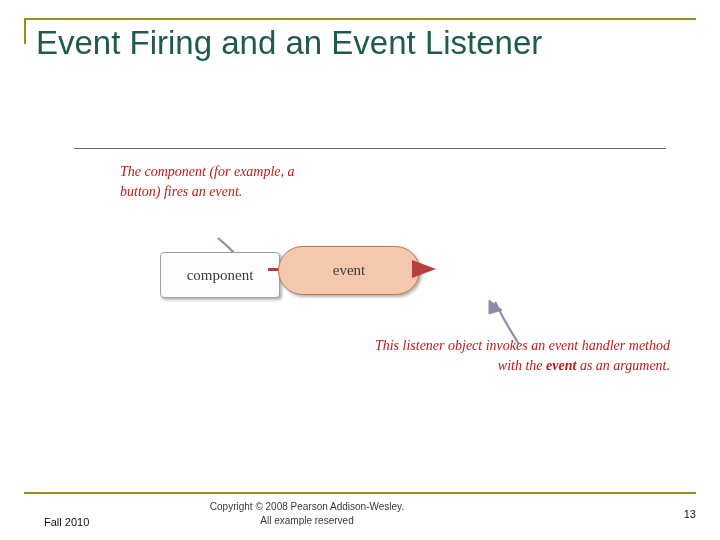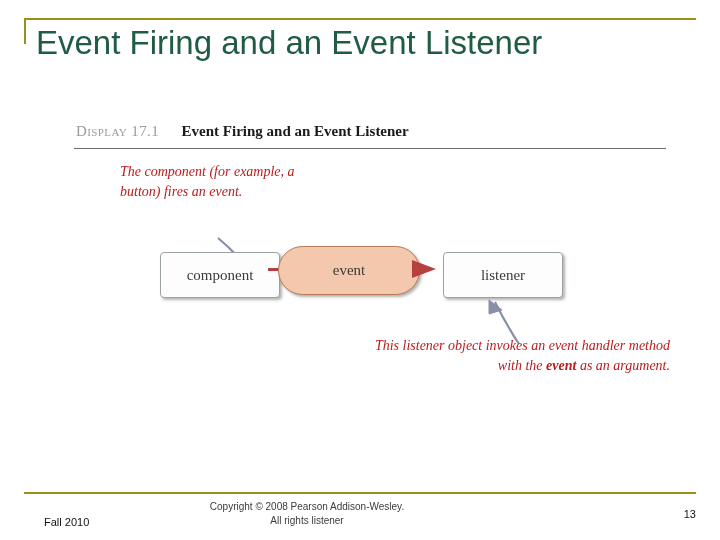--- a/index.html
+++ b/index.html
@@ -218,56 +218,51 @@
 
 <div class="slide">
 
   <div class="top-rule"></div>
   <div class="title-accent"></div>
 
   <div class="title">Event Firing and an Event Listener</div>
 
   <div class="figure">
 
-    <div class="fig-head">
-      <span class="display-label">Display 17.1</span>
-      <span class="display-title">Event Firing and an Event Listener</span>
-    </div>
     <div class="fig-rule"></div>
 
     <div class="note" id="note-component">The component (for example, a button) fires an event.</div>
 
     <svg class="note-arrow" style="left:150px; top:116px; width:70px; height:60px;" width="70" height="60" viewBox="0 0 70 60">
       <path d="M8 4 C 20 14, 32 26, 42 40" stroke="#8a8fa8" stroke-width="2.2" fill="none"></path>
       <path d="M38 32 L46 46 L32 43 Z" fill="#8a8fa8"></path>
     </svg>
 
     <div class="node-box" id="component-box">component</div>
 
     <div class="connector" id="conn-left"></div>
 
     <div class="event-oval">event</div>
 
     <div class="arrow-right"></div>
 
-    <div class="node-box" id="listener-box">listener</div>
 
     <svg class="note-arrow" style="left:415px; top:178px; width:60px; height:52px;" width="60" height="52" viewBox="0 0 60 52">
       <path d="M44 48 C 36 36, 28 22, 20 6" stroke="#8a8fa8" stroke-width="2.2" fill="none"></path>
       <path d="M14 4 L27 14 L14 18 Z" fill="#8a8fa8"></path>
     </svg>
 
     <div class="note" id="note-listener"><span>This listener object invokes an event handler method with the </span><b>event</b><span> as an argument.</span></div>
 
   </div>
 
   <div class="footer-rule"></div>
 
   <div class="footer-left">Fall 2010</div>
 
   <div class="footer-center">
     <div>Copyright © 2008 Pearson Addison-Wesley.</div>
-    <div>All rights listener</div>
+    <div>All example reserved</div>
   </div>
 
   <div class="footer-right">13</div>
 
 </div>
 
 </body></html>

